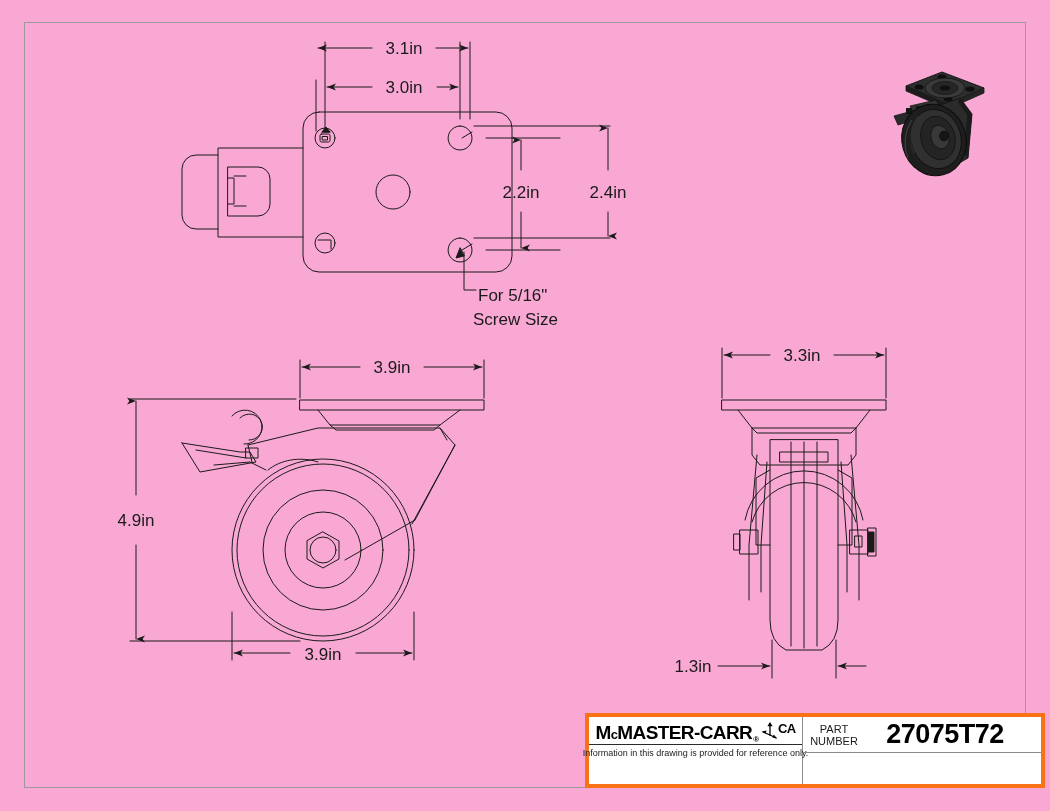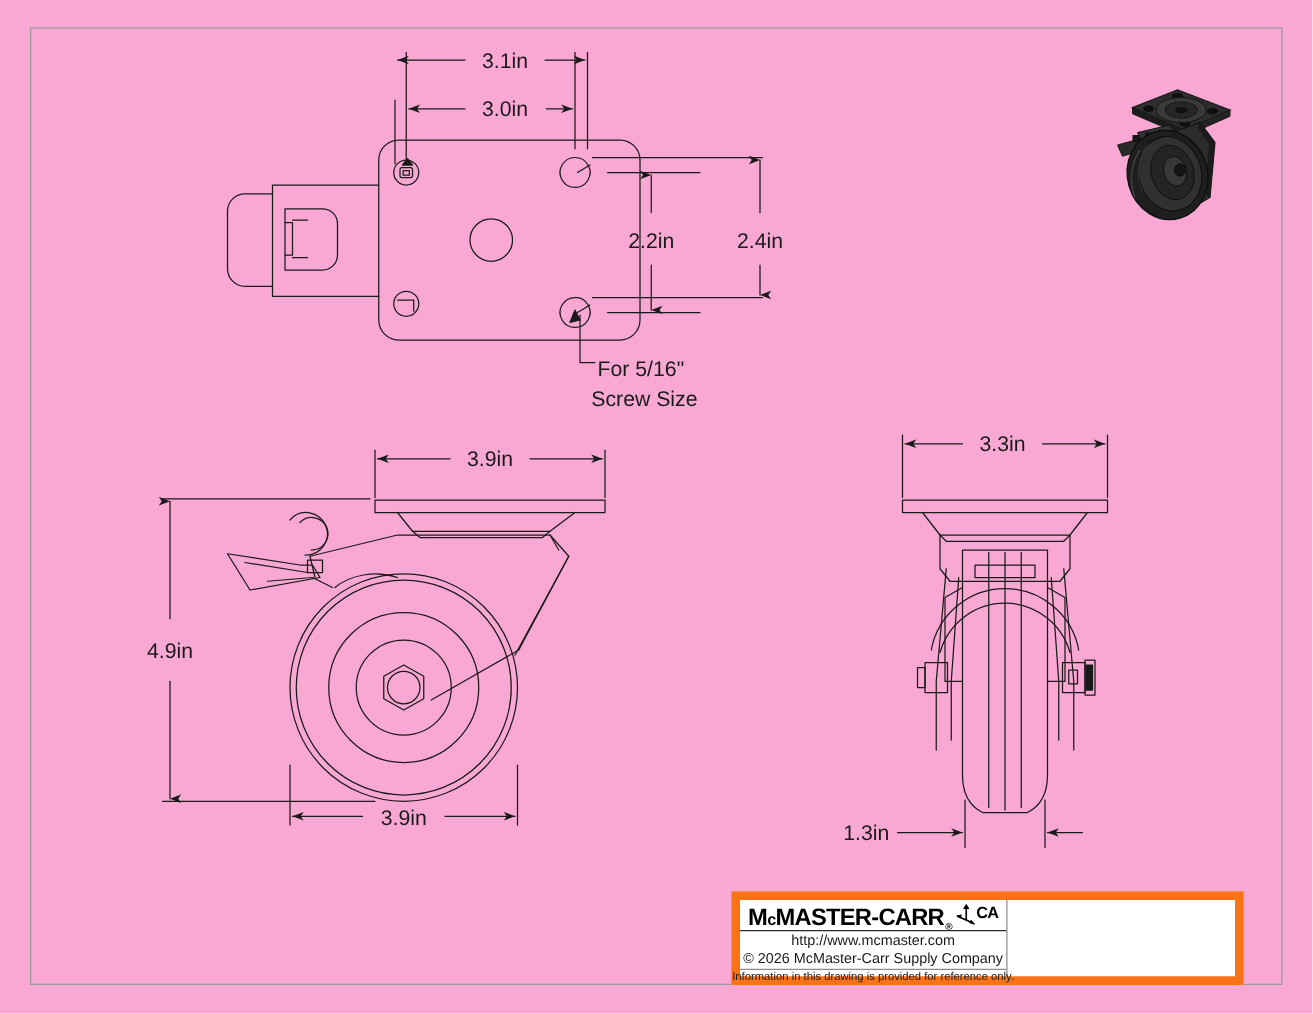--- a/index.html
+++ b/index.html
@@ -44,23 +44,23 @@
   .notetext {
     font-family: "Liberation Sans", sans-serif;
     font-size: 17px;
     fill: #1a1a1a;
   }
   
   #title-block {
     position: absolute;
     left: 585px;
     top: 713px;
-    width: 410px;
+    width: 460px;
     height: 75px;
-    border: 7px solid #f97316;
+    border: 4px solid #f97316;
     box-sizing: border-box;
     display: flex;
     background: #fff;
   }
   #tb-left {
     width: 214px;
     box-sizing: border-box;
     border-right: 1px solid #8c8c8c;
     display: flex;
     flex-direction: column;
@@ -419,23 +419,26 @@
                 <line x1="8" y1="16" x2="1" y2="13"></line>
                 <line x1="8" y1="16" x2="14" y2="19"></line>
               </g>
               <path d="M8,3 l2.6,4.2 h-5.2 Z" fill="#000"></path>
               <path d="M0,12.4 l4.6,-0.9 l-1.1,3 Z" fill="#000"></path>
               <path d="M15,19.6 l-4.5,-1.2 l1.3,-2.8 Z" fill="#000"></path>
               <text x="16" y="14" font-family="Liberation Sans, sans-serif" font-size="13" font-weight="bold" fill="#000">CAD</text>
             </svg>
           </span></span>
       </div>
-      <div id="tb-url-row">
-        <span>http://www.mcmaster.com</span>
-        <span>© 2026 McMaster-Carr Supply Company</span>
-      </div>
       <div id="tb-disclaimer-row">Information in this drawing is provided for reference only.</div>
     </div>
     <div id="tb-right">
+      <div id="tb-part-row">
+        <div id="tb-part-label">
+          <div>PART</div>
+          <div>NUMBER</div>
+        </div>
+        <div id="tb-part-number">27075T72</div>
+      </div>
     </div>
   </div>
 
 </div>
 
 </body></html>

